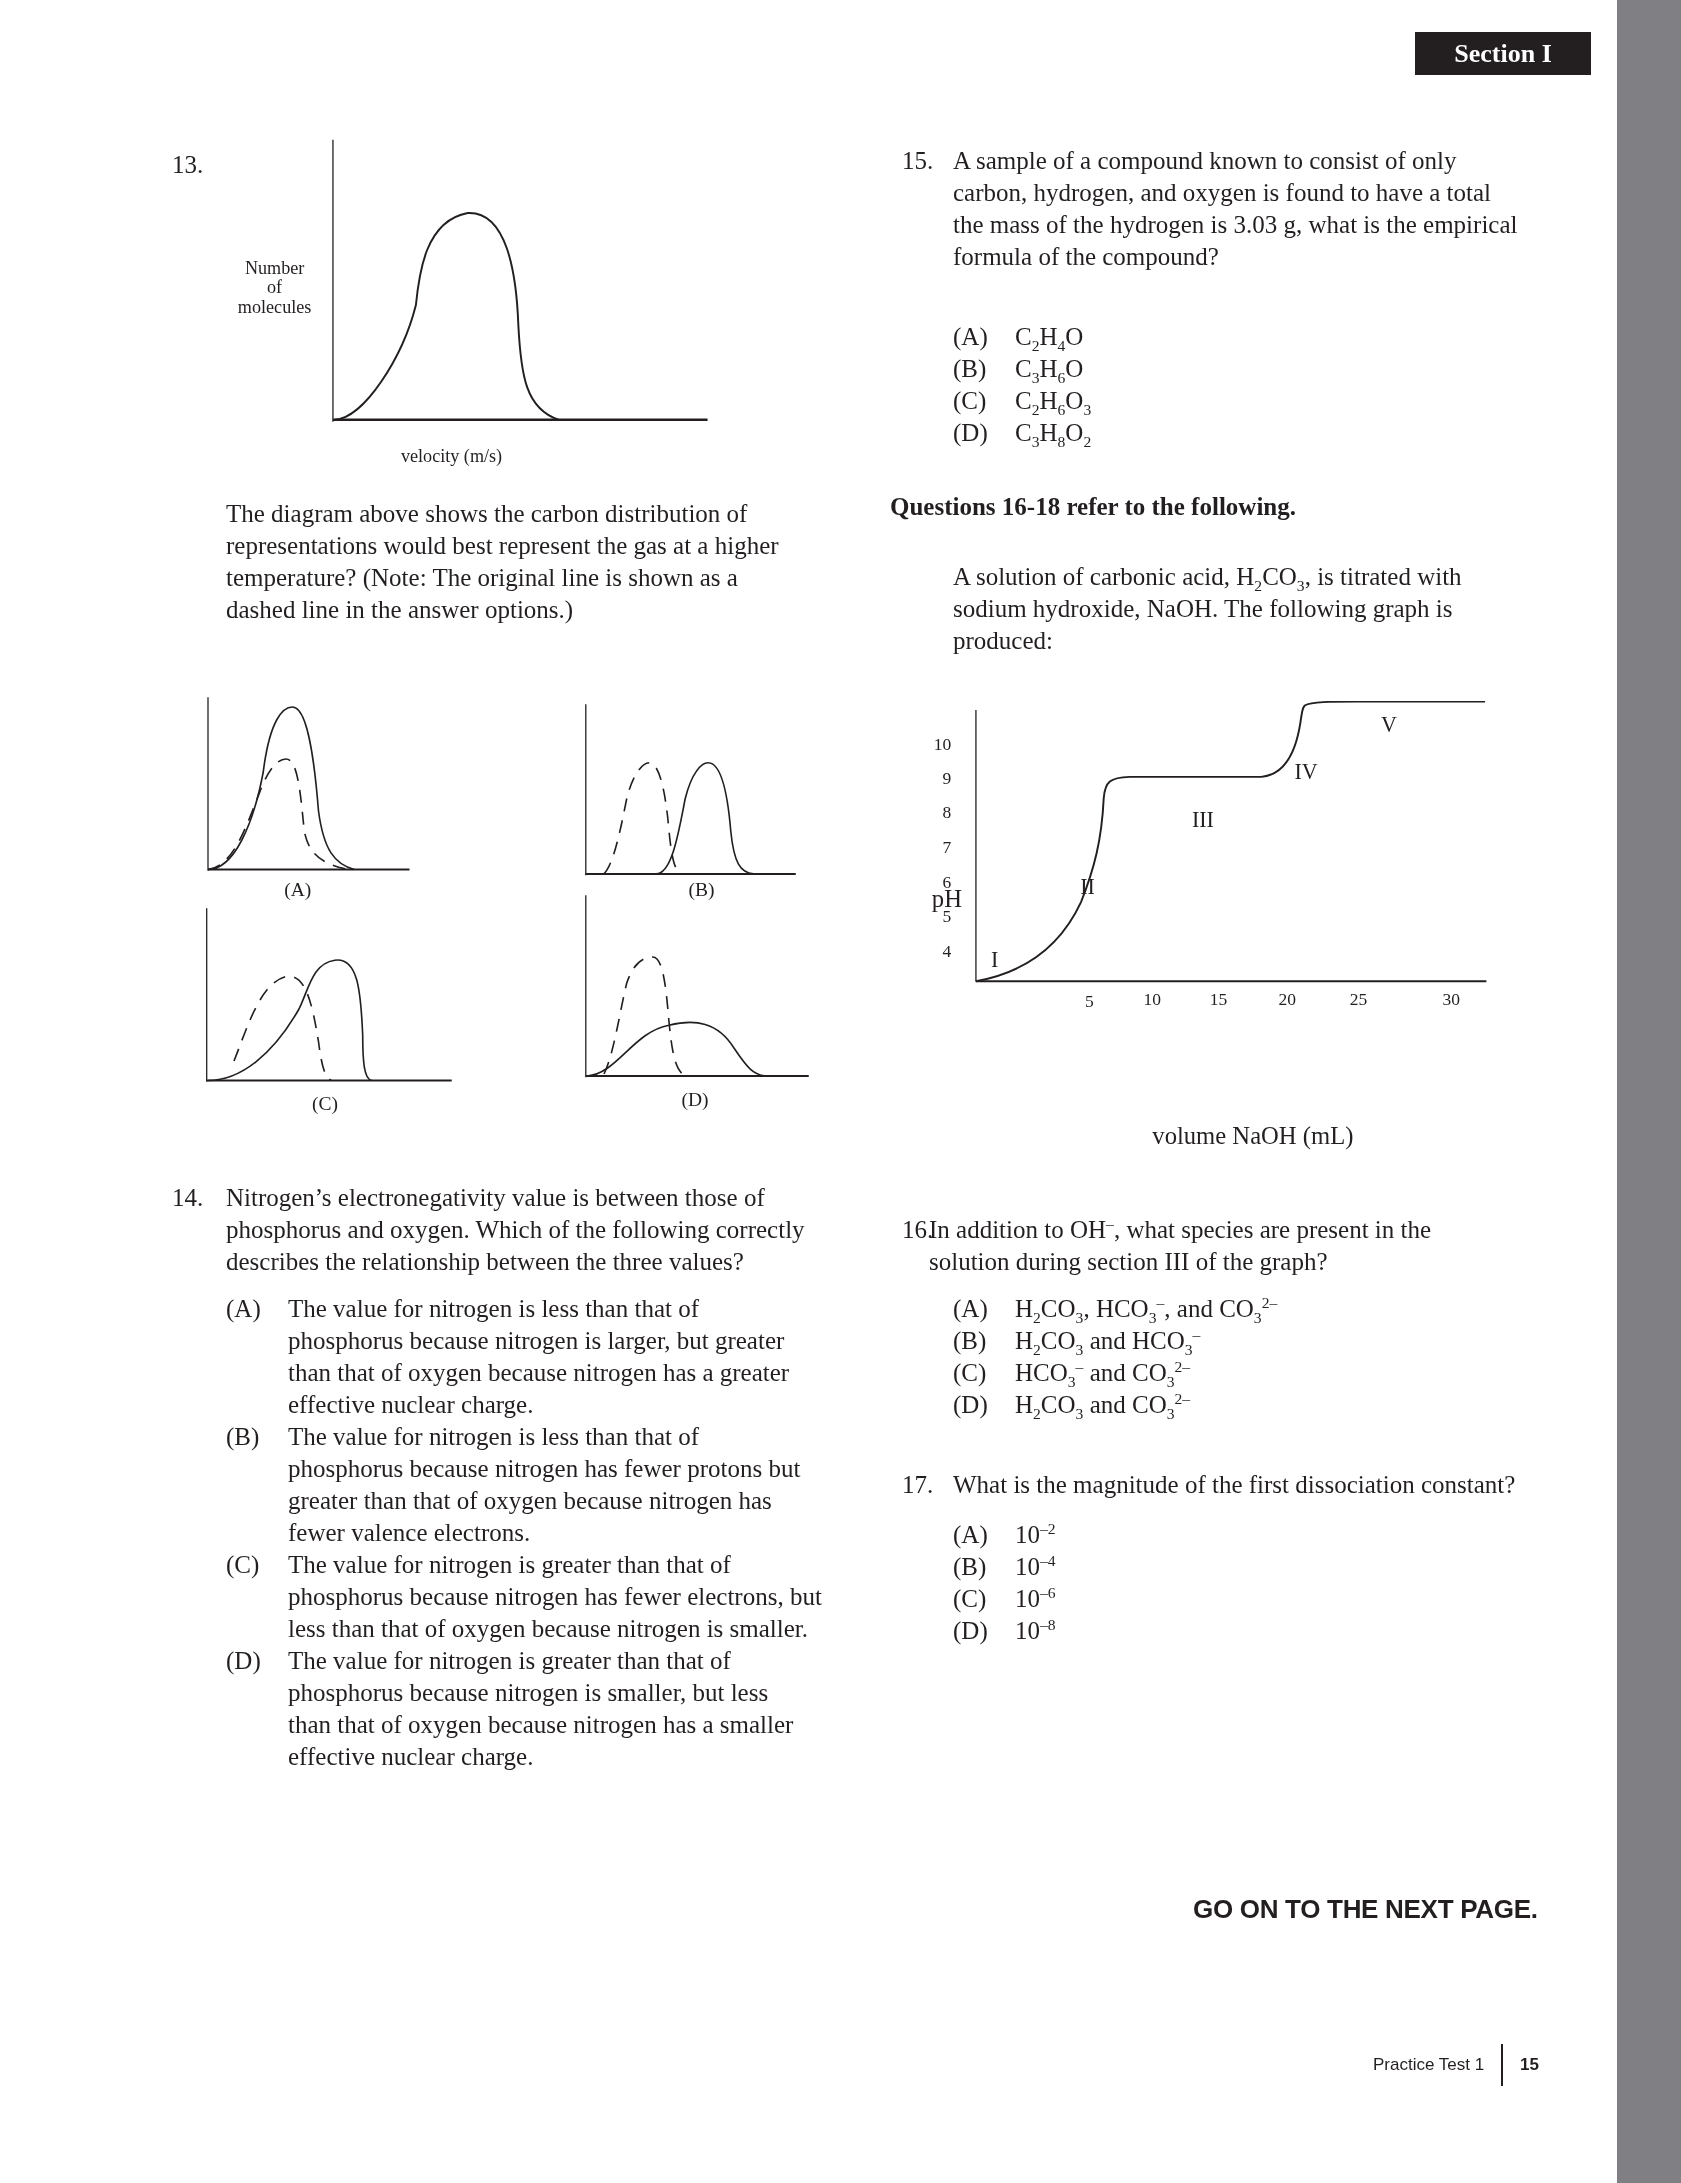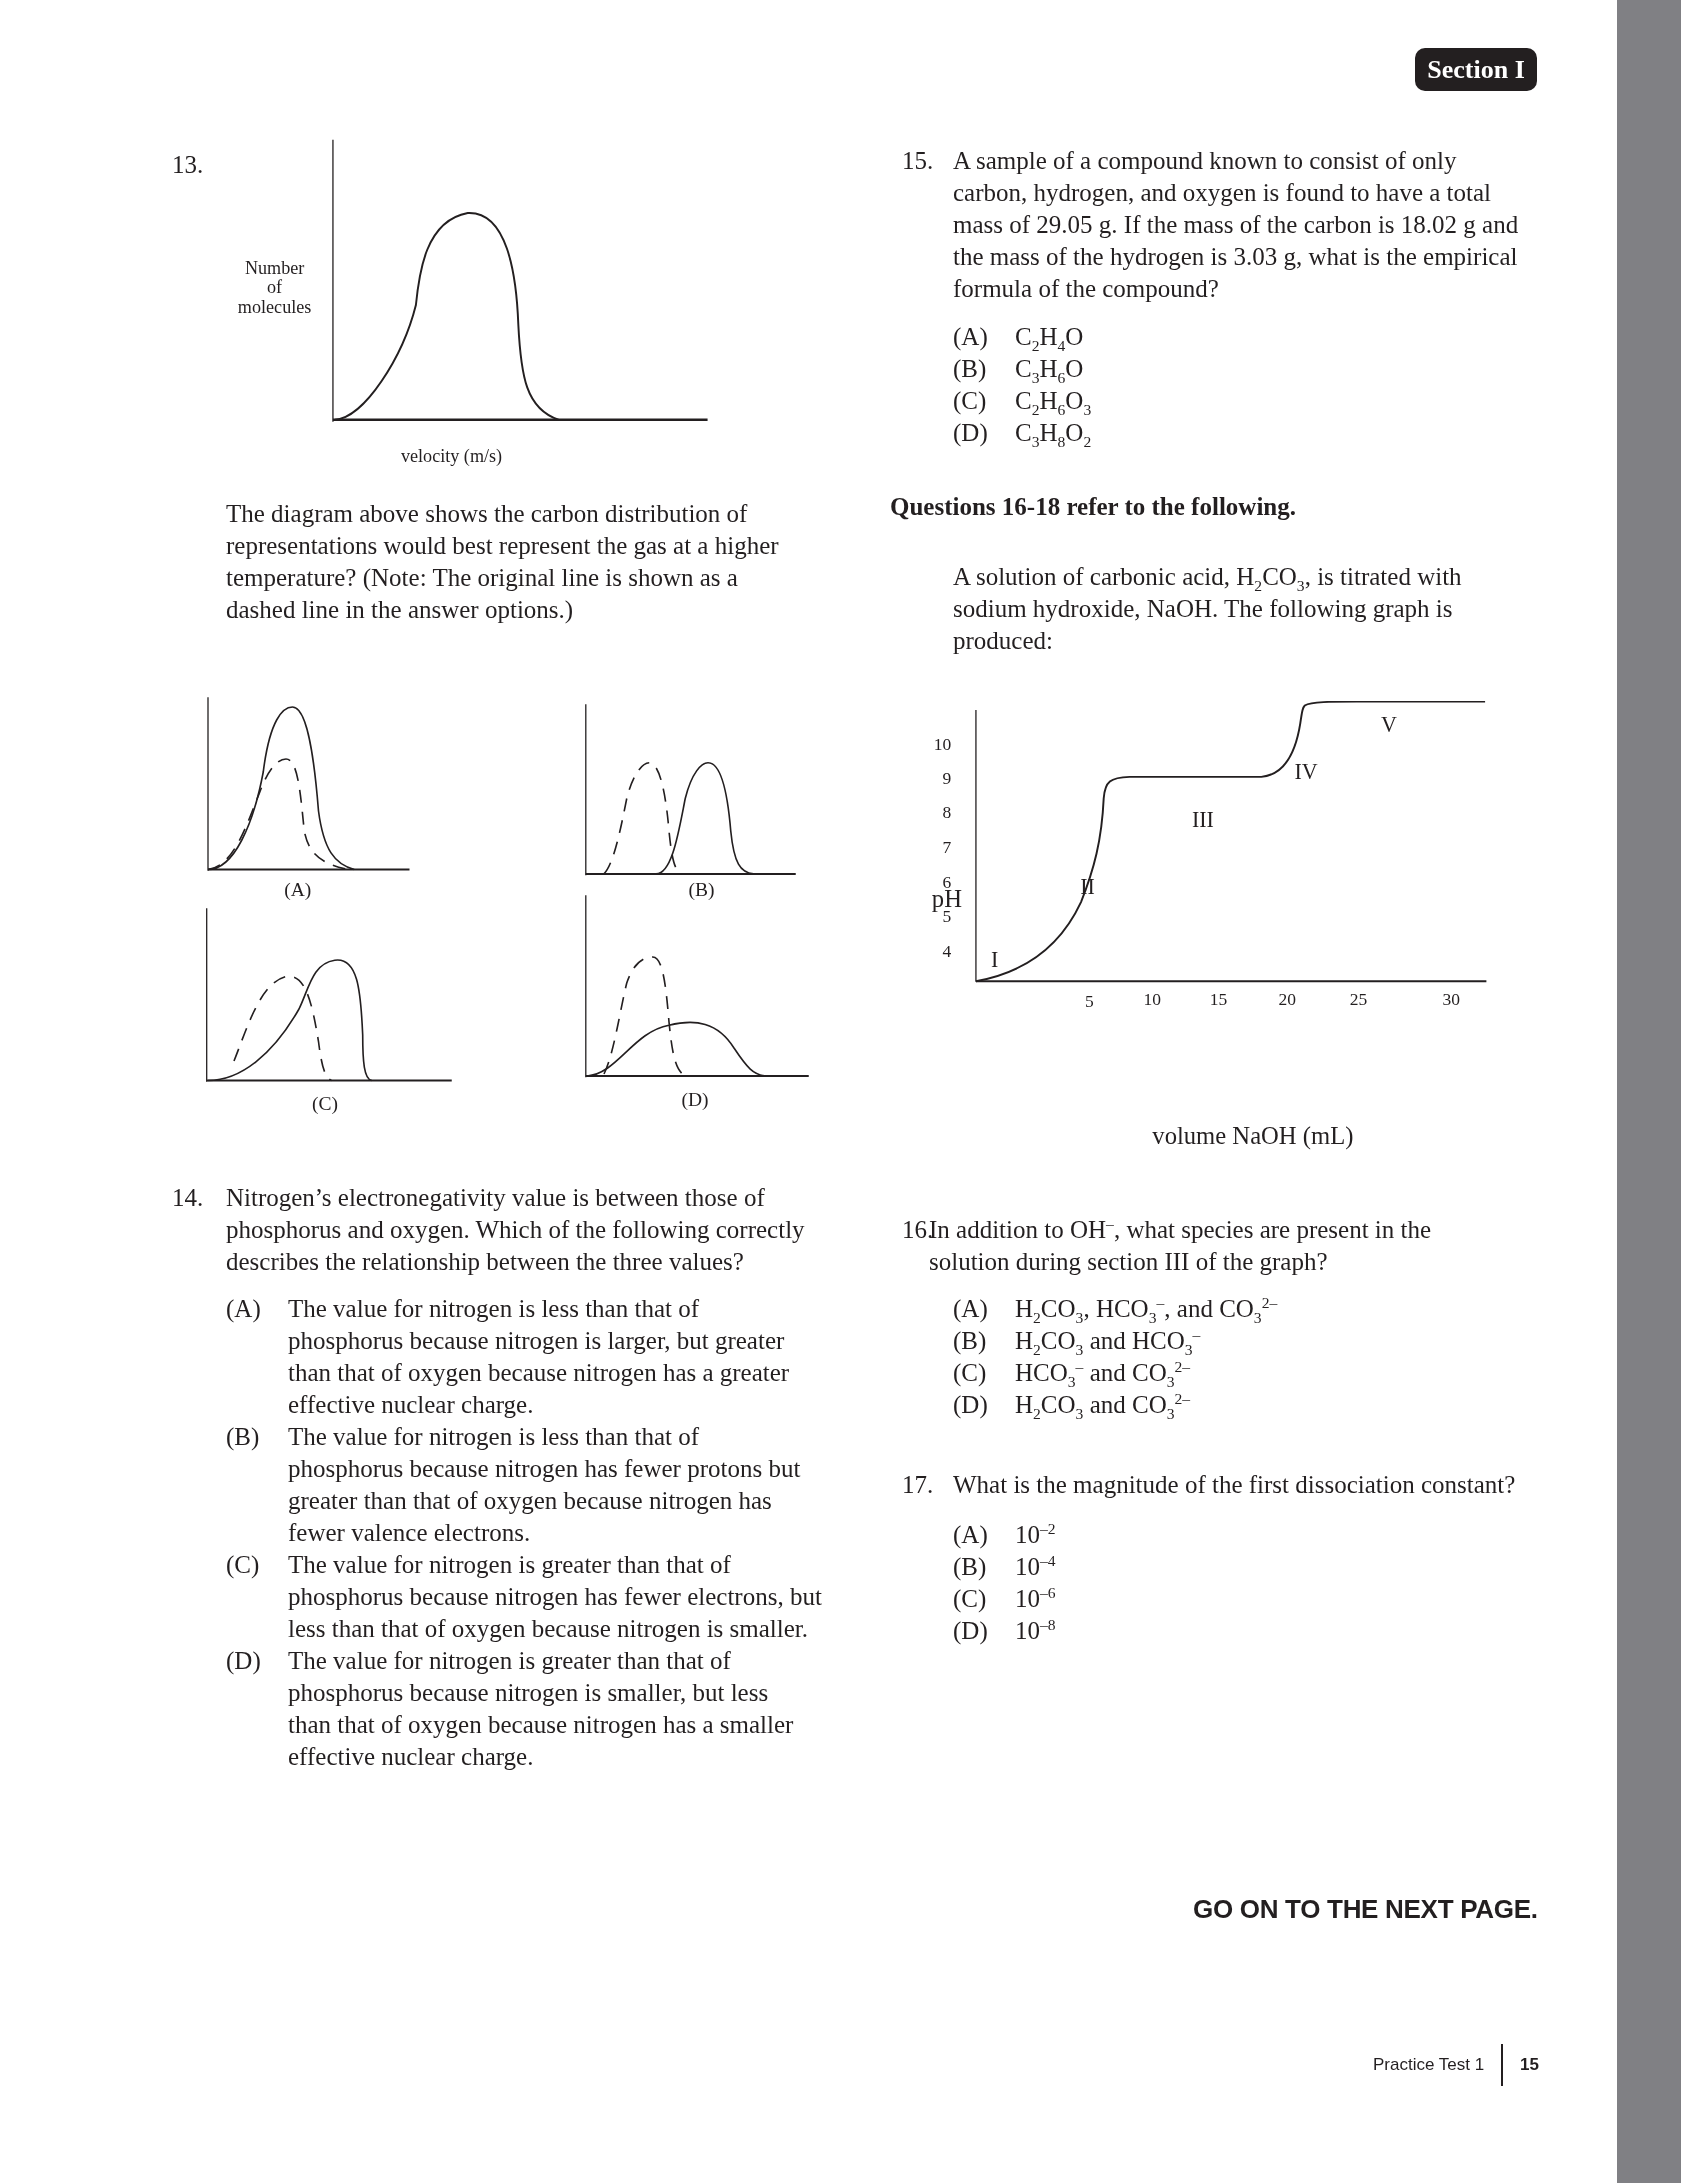--- a/index.html
+++ b/index.html
@@ -3,23 +3,23 @@
 <meta charset="utf-8">
 <style>
   html, body { margin: 0; padding: 0; }
   body {
     width: 1682px; height: 2183px; position: relative; overflow: hidden;
     background: #ffffff; color: #231f20;
     font-family: "Liberation Serif", "DejaVu Serif", serif;
   }
   .side-bar { position: absolute; left: 1617px; top: 0; width: 64px; height: 2183px; background: #808084; }
   .section-tab {
-    position: absolute; left: 1415px; top: 48px; width: 122px; height: 43px;
+    position: absolute; left: 1415px; top: 32px; width: 176px; height: 43px;
     background: #231f20; color: #fff; font-weight: bold; font-size: 26px;
-    display: flex; align-items: center; justify-content: center; border-radius: 10px;
+    display: flex; align-items: center; justify-content: center;
   }
   .abs { position: absolute; }
   .qtext { font-size: 25px; line-height: 32px; }
   .qnum { position: absolute; font-size: 25px; line-height: 32px; }
   .opt { position: relative; padding-left: 62px; font-size: 25px; line-height: 32px; }
   .opt .lbl { position: absolute; left: 0; top: 0; }
   sub, sup { font-size: 15.6px; line-height: 0; }
   svg text { font-family: "Liberation Serif", "DejaVu Serif", serif; fill: #231f20; }
   .footer-go {
     position: absolute; left: 1193px; top: 1894px; font-family: "Liberation Sans", "DejaVu Sans", sans-serif;
@@ -118,21 +118,20 @@
       <div>phosphorus because nitrogen is smaller, but less</div>
       <div>than that of oxygen because nitrogen has a smaller</div>
       <div>effective nuclear charge.</div>
   </div>
 </div>
 
 <div class="qnum" style="left:902px; top:145px;">15.</div>
 <div class="abs qtext" style="left:953px; top:145px; width:623px;">
   <div>A sample of a compound known to consist of only</div>
   <div>carbon, hydrogen, and oxygen is found to have a total</div>
-  <div>mass of 29.05 g. If the mass of the carbon is 18.02 g and</div>
   <div>the mass of the hydrogen is 3.03 g, what is the empirical</div>
   <div>formula of the compound?</div>
 </div>
 <div class="abs" style="left:953px; top:321px; width:389px;">
   <div class="opt"><span class="lbl">(A)</span>C<sub>2</sub>H<sub>4</sub>O</div>
   <div class="opt"><span class="lbl">(B)</span>C<sub>3</sub>H<sub>6</sub>O</div>
   <div class="opt"><span class="lbl">(C)</span>C<sub>2</sub>H<sub>6</sub>O<sub>3</sub></div>
   <div class="opt"><span class="lbl">(D)</span>C<sub>3</sub>H<sub>8</sub>O<sub>2</sub></div>
 </div>
 

